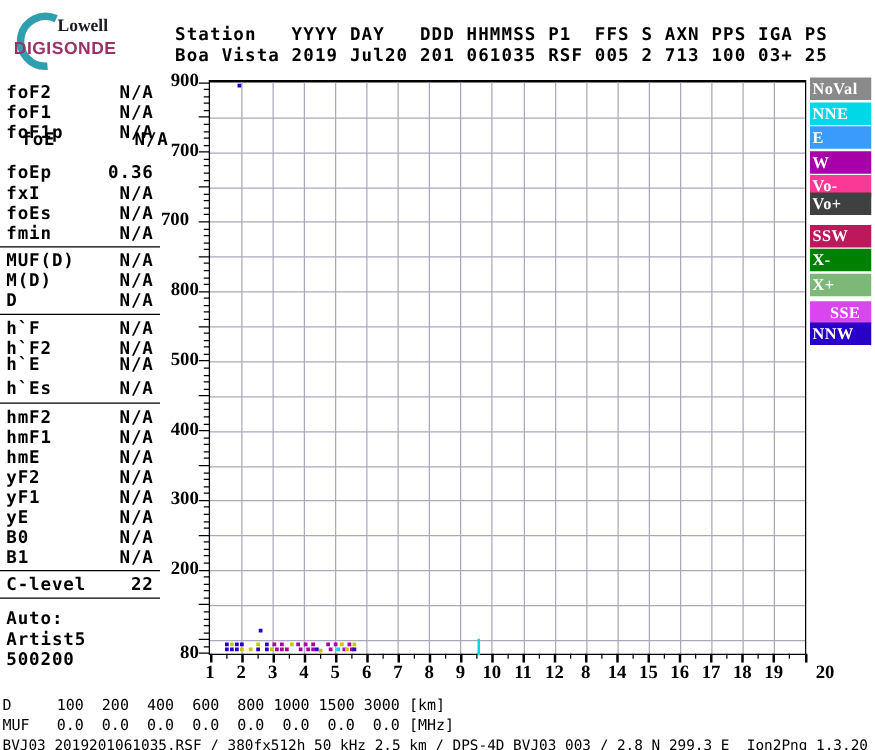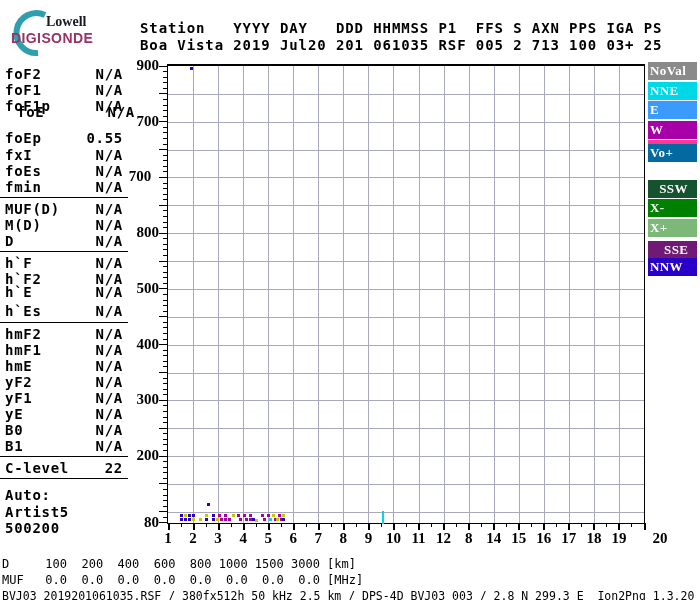--- a/index.html
+++ b/index.html
@@ -75,21 +75,21 @@
     <div class="prow" style="top: 98.2px;">
       <div class="plabel">foF1p</div>
       <div class="pvalue">N/A</div>
     </div>
     <div class="prow" style="top: 104px; margin-left: 12px;">
       <div class="plabel">foE</div>
       <div class="pvalue">N/A</div>
     </div>
     <div class="prow" style="top: 130.4px;">
       <div class="plabel">foEp</div>
-      <div class="pvalue">0.55</div>
+      <div class="pvalue">0.36</div>
     </div>
     <div class="prow" style="top: 146.5px;">
       <div class="plabel">fxI</div>
       <div class="pvalue">N/A</div>
     </div>
     <div class="prow" style="top: 162.6px;">
       <div class="plabel">foEs</div>
       <div class="pvalue">N/A</div>
     </div>
     <div class="prow" style="top: 178.7px;">
@@ -405,23 +405,23 @@
     <div class="pt" style="left: 87.4368px; top: 452.713px; width: 3px; height: 3px; background: rgb(200, 200, 0);"></div>
     <div class="pt" style="left: 213.952px; top: 444.927px; width: 2px; height: 13px; background: rgb(0, 216, 232);"></div>
   </div>
 
 <div class="abs" id="legend">
     <div class="leg" style="top: 0px; background: rgb(138, 138, 138);">NoVal</div>
     <div class="leg" style="top: 19.6px; background: rgb(0, 216, 232);">NNE</div>
     <div class="leg" style="top: 39.2px; background: rgb(58, 155, 252);">E</div>
     <div class="leg" style="top: 58.8px; background: rgb(168, 0, 168);">W</div>
     <div class="leg" style="top: 78.4px; background: rgb(250, 56, 150);">Vo-</div>
-    <div class="leg" style="top: 82px; background: #0369a1;">Vo+</div>
-    <div class="leg" style="top: 117.6px; background: #14532d; text-align: center;">SSW</div>
+    <div class="leg" style="top: 92px; background: #404040;">Vo+</div>
+    <div class="leg" style="top: 117.6px; background: #be185d;">SSW</div>
     <div class="leg" style="top: 137.2px; background: rgb(0, 128, 0);">X-</div>
     <div class="leg" style="top: 156.8px; background: rgb(124, 184, 120);">X+</div>
-    <div class="leg" style="top: 179px; background: #701a75; padding-left: 16px;">SSE</div>
+    <div class="leg" style="top: 179px; background: #d946ef; padding-left: 16px;">SSE</div>
     <div class="leg" style="top: 196px; background: rgb(40, 0, 200);">NNW</div>
   </div>
 
 <div class="abs brow" id="drow">D     100  200  400  600  800 1000 1500 3000 [km]</div>
 <div class="abs brow" id="mufrow">MUF   0.0  0.0  0.0  0.0  0.0  0.0  0.0  0.0 [MHz]</div>
 <div class="abs brow" id="status">BVJ03_2019201061035.RSF / 380fx512h 50 kHz 2.5 km / DPS-4D BVJ03 003 / 2.8 N 299.3 E  Ion2Png 1.3.20</div>
 
 </body></html>

